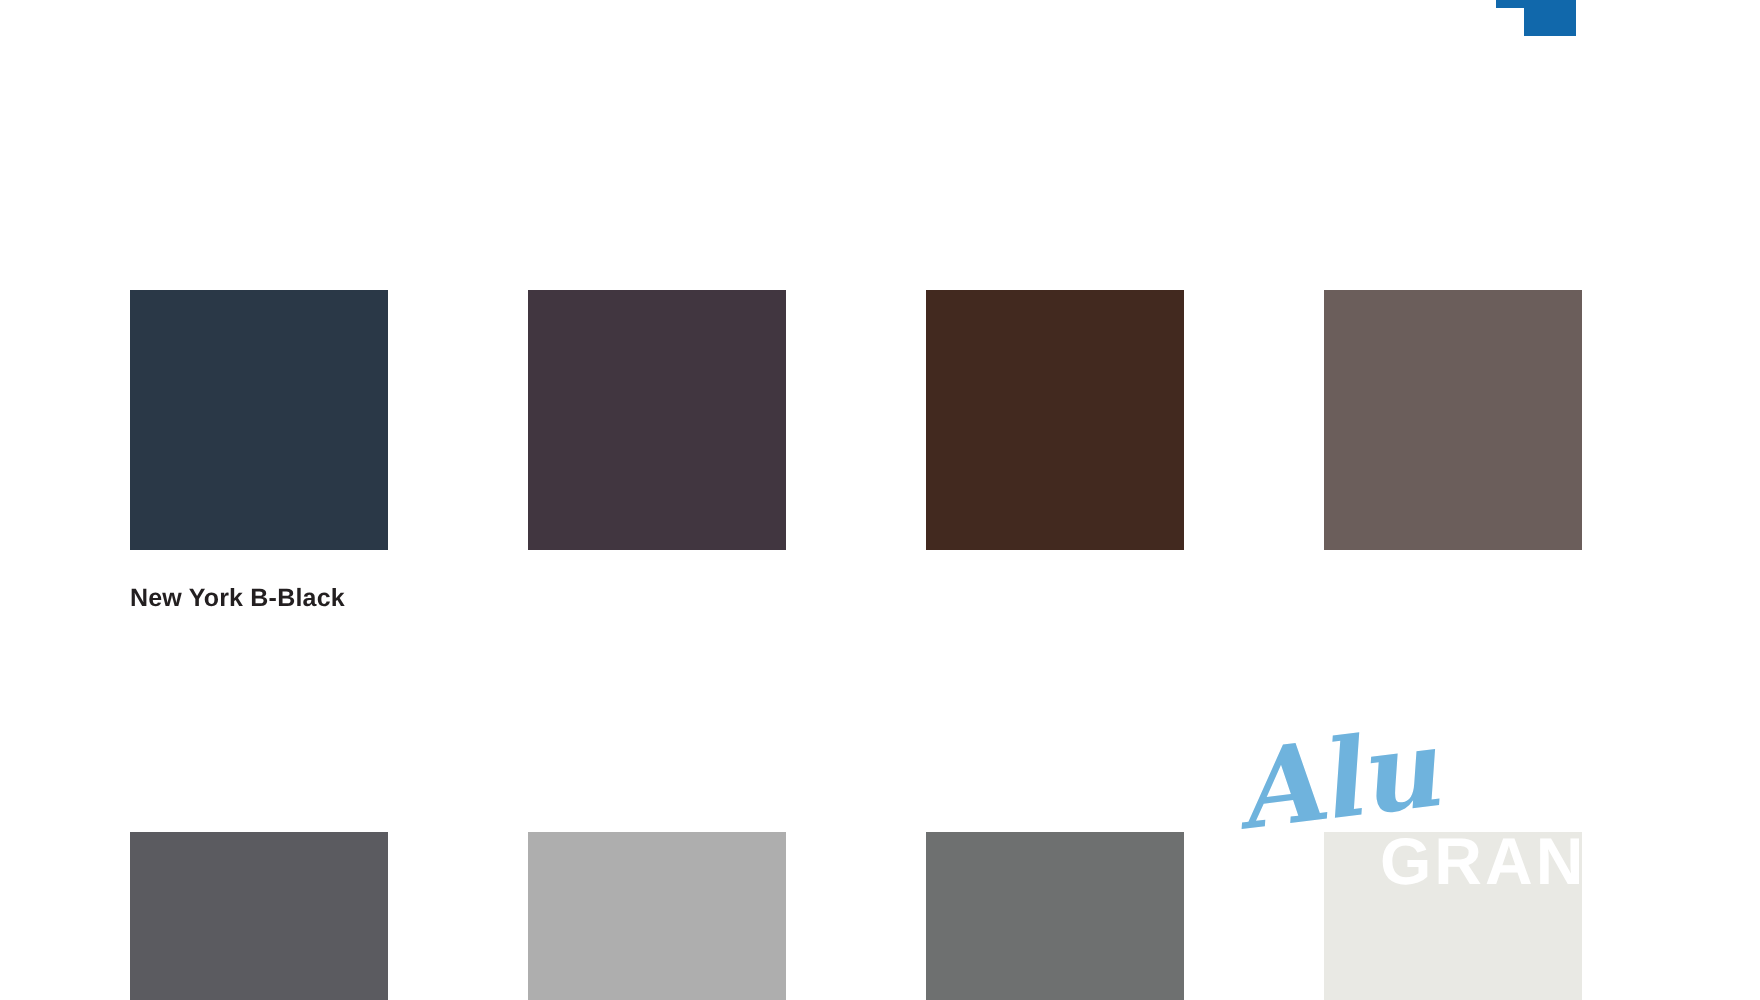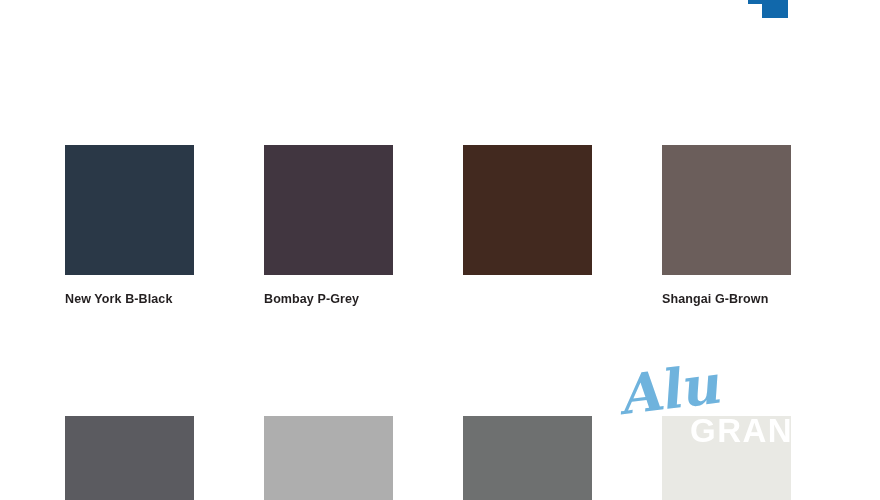--- a/index.html
+++ b/index.html
@@ -119,30 +119,28 @@
 
   <div id="swatch-grid">
 
     <div class="swatch-cell">
       <span class="swatch-chip" style="background-color: rgb(42, 56, 71);"></span>
       <div class="swatch-label">New York B-Black</div>
     </div>
 
     <div class="swatch-cell">
       <span class="swatch-chip" style="background-color: rgb(65, 54, 64);"></span>
-      <div class="swatch-label">Bombay P-Grey</div>
     </div>
 
     <div class="swatch-cell">
       <span class="swatch-chip" style="background-color: rgb(66, 41, 31);"></span>
     </div>
 
     <div class="swatch-cell">
       <span class="swatch-chip" style="background-color: rgb(107, 94, 91);"></span>
-      <div class="swatch-label">Shangai G-Brown</div>
     </div>
 
     <div class="swatch-cell">
       <span class="swatch-chip" style="background-color: rgb(91, 91, 96);"></span>
 
     </div>
 
     <div class="swatch-cell">
       <span class="swatch-chip" style="background-color: rgb(174, 174, 174);"></span>
 

